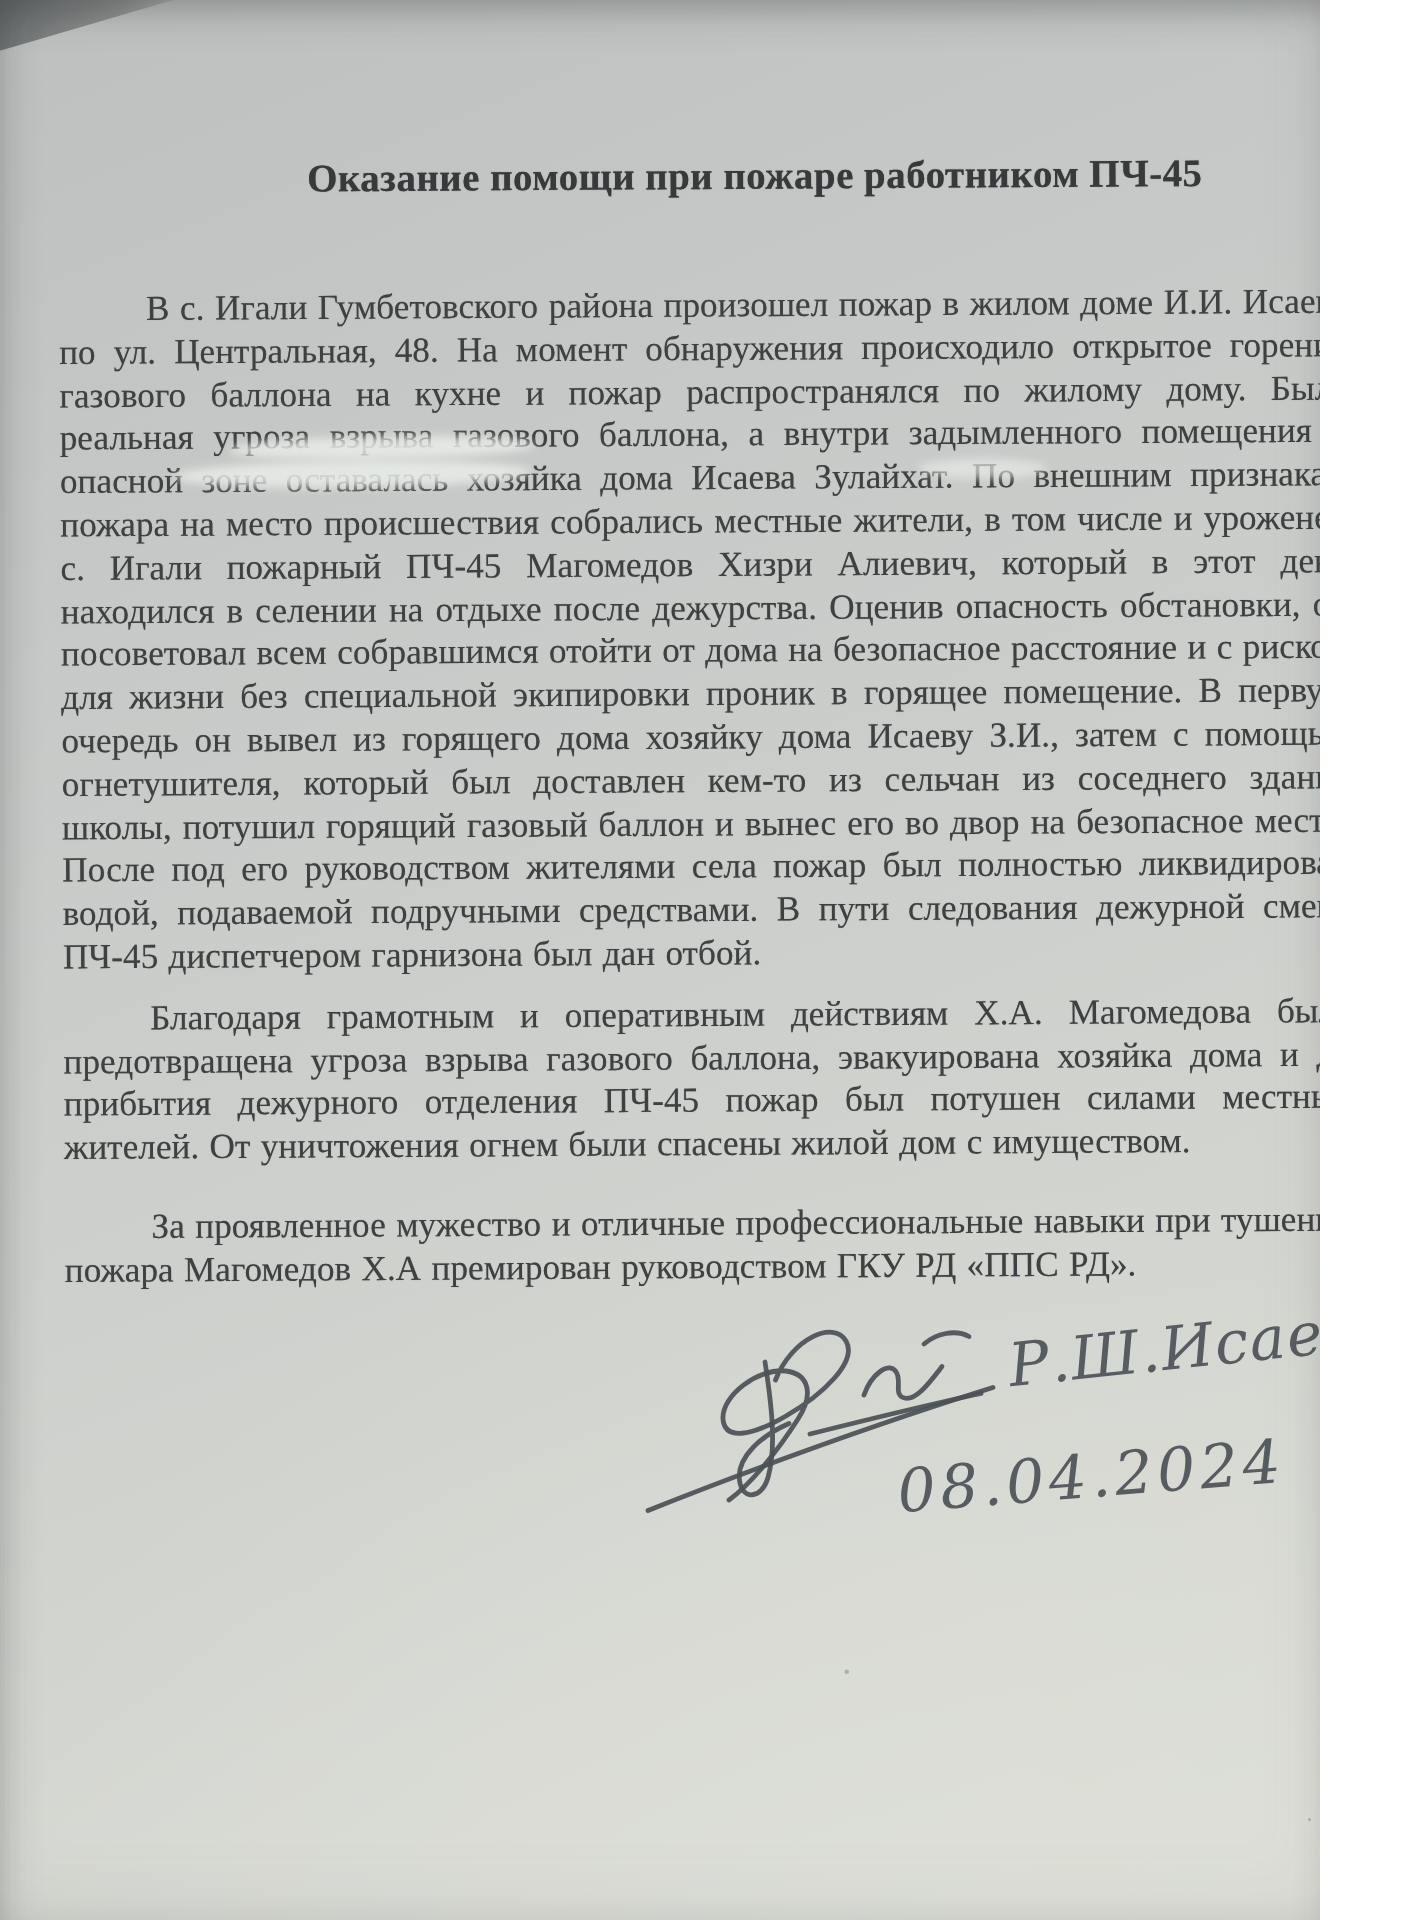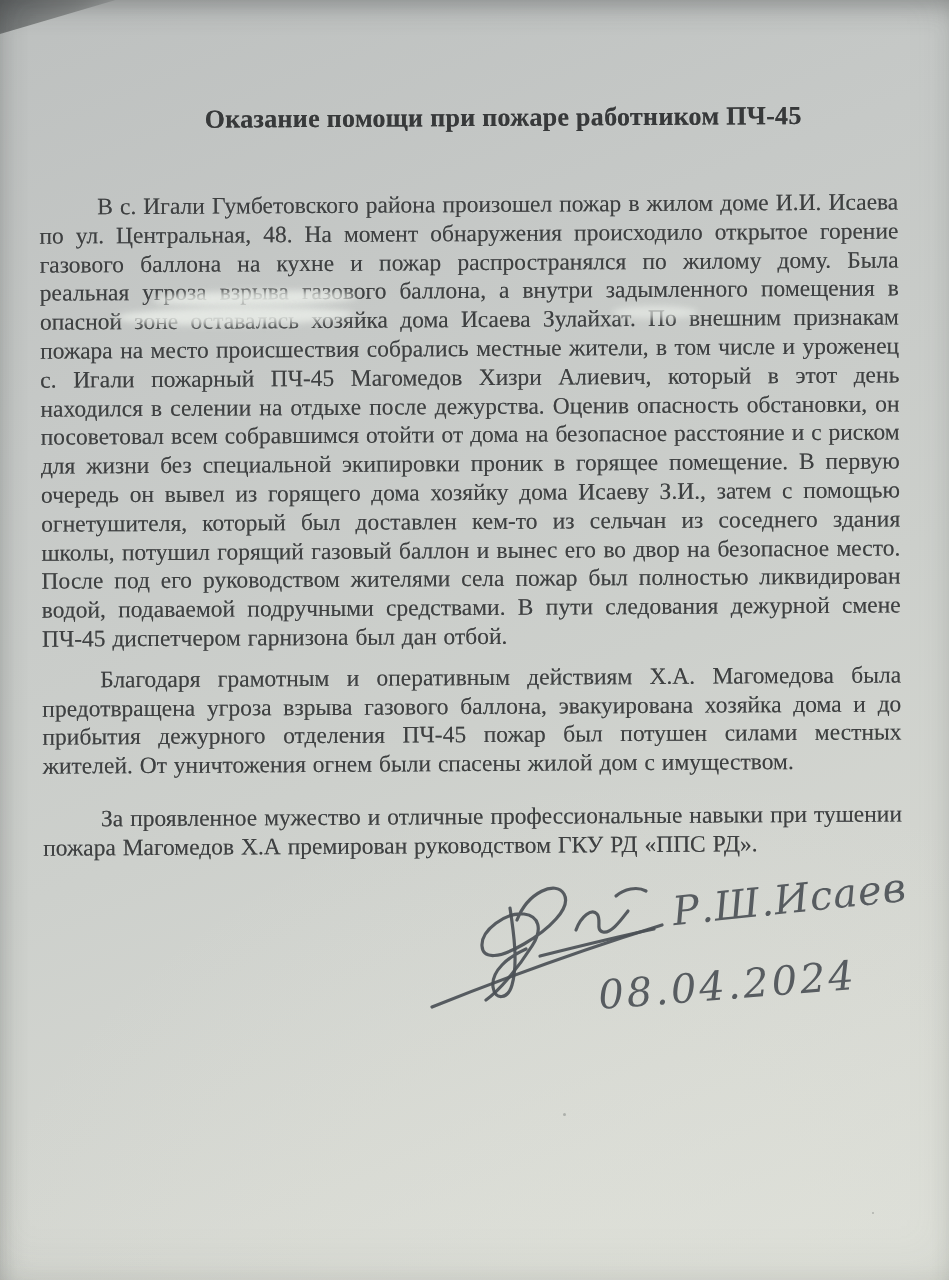--- a/index.html
+++ b/index.html
@@ -6,21 +6,21 @@
     margin: 0;
     padding: 0;
     width: 949px;
     height: 1280px;
     overflow: hidden;
     font-family: "Liberation Serif", serif;
   }
 
   .photo {
     position: relative;
-    width: 949px;
+    width: 880px;
     height: 1280px;
     background:
       radial-gradient(140% 90% at 70% 110%, rgba(226,228,220,0.55) 0%, rgba(226,228,220,0) 55%),
       linear-gradient(158deg, #bdc0bf 0%, #c6c9c7 28%, #cdd0cc 55%, #d6d8d2 80%, #dcded7 100%);
     overflow: hidden;
   }
 
   
   .photo::before {
     content: "";

